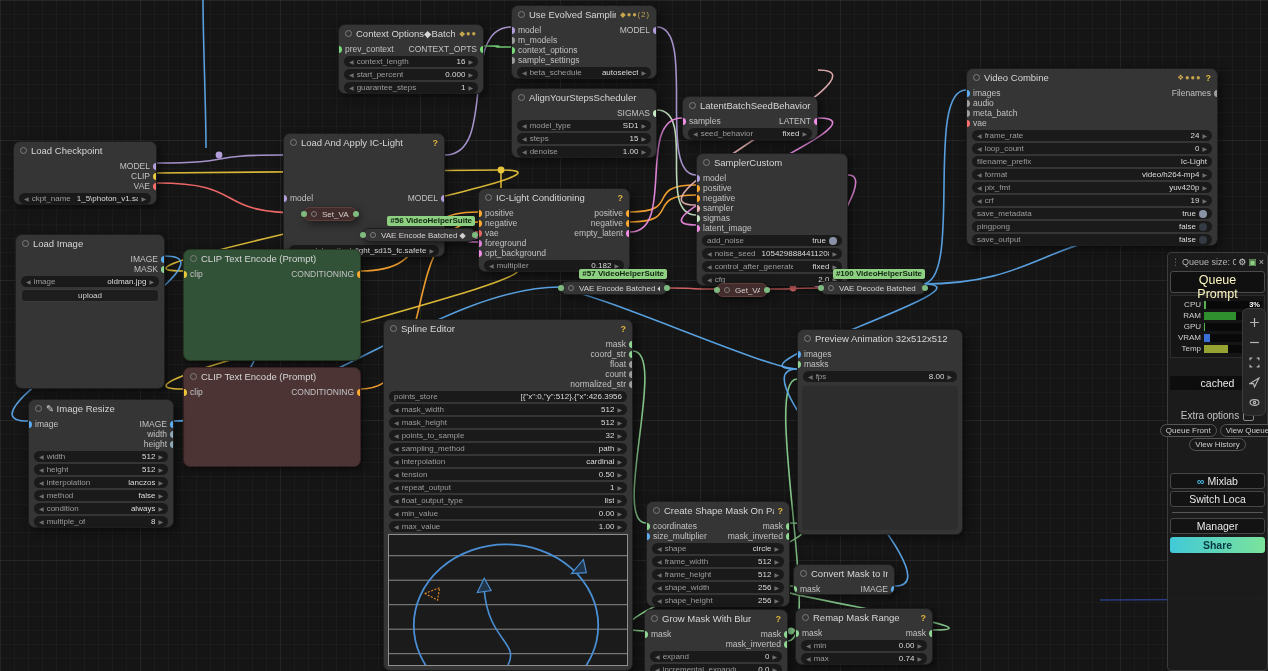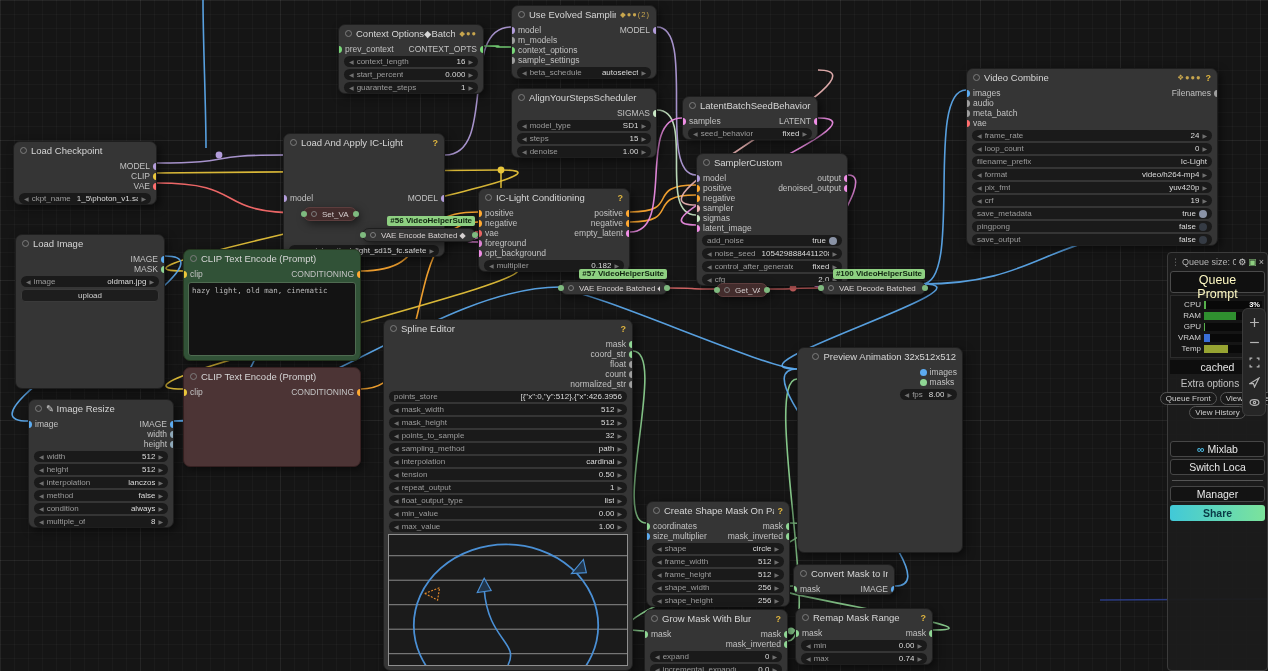--- a/index.html
+++ b/index.html
@@ -71,21 +71,21 @@
   .hdr-ic{font-size:9px;cursor:pointer;}
   .hdr-ic.gear{color:#cfcfcf;} .hdr-ic.img{color:#8ed081;} .hdr-ic.close{color:#bbb;}
   .qp-btn{display:block;width:100%;height:22px;margin:2px 0;background:#101010;color:#fef9c3;
     border:1px solid #4a4a4a;border-radius:3px;font-size:12.5px;font-family:inherit;}
   .stats{background:#151515;border:1px solid #2c2c2c;margin:2px 0;padding:3px 2px;}
   .stat-row{display:flex;align-items:center;height:11px;gap:3px;}
   .stat-lbl{width:28px;text-align:right;font-size:8px;color:#cfcfcf;flex:none;}
   .stat-track{flex:1;height:8px;background:#090909;position:relative;}
   .stat-fill{position:absolute;left:0;top:0;bottom:0;}
   .stat-val{position:absolute;right:2px;top:-1px;font-size:7.5px;font-weight:bold;color:#fff;}
-  .cached{background:#0d0d0d;text-align:center;font-size:10.5px;color:#e8e8e8;padding:1px 11px;margin:2px 0;}
+  .cached{background:#0d0d0d;text-align:center;font-size:10.5px;color:#e8e8e8;padding:1px 11px;margin:18px 0;}
   .extra{display:flex;align-items:center;justify-content:center;gap:4px;font-size:10px;color:#c2c2c2;height:15px;}
   .cb{width:9px;height:9px;border:1px solid #8a8a8a;border-radius:2px;background:#1a1a1a;}
   .pill-row{display:flex;justify-content:center;gap:3px;margin:1px 0;}
   .pill{background:#191919;border:1px solid #555;border-radius:8px;color:#cfcfcf;
     font-size:8px;font-family:inherit;padding:1px 5px;white-space:nowrap;}
   .main-btn{display:flex;align-items:center;justify-content:center;width:100%;height:17px;
     margin:2.5px 0;background:#101010;color:#efefef;border:1px solid #4a4a4a;border-radius:3px;
     font-size:12px;font-family:inherit;box-sizing:border-box;position:relative;}
   .save-caret{position:absolute;right:1px;top:1px;bottom:1px;width:13px;border-left:1px solid #4a4a4a;
     display:flex;align-items:center;justify-content:center;font-size:8px;color:#bbb;}
@@ -377,30 +377,20 @@
           </div>
           <div class="prow">
             <span class="dot" style="background: rgb(201, 232, 197);"></span>
             <span>sigmas</span>
           </div>
           <div class="prow">
             <span class="dot" style="background: rgb(240, 142, 230);"></span>
             <span>latent_image</span>
           </div>
         </div>
-        <div class="pcol out">
-          <div class="prow">
-            <span>output</span>
-            <span class="dot" style="background: rgb(240, 142, 230);"></span>
-          </div>
-          <div class="prow">
-            <span>denoised_output</span>
-            <span class="dot" style="background: rgb(240, 142, 230);"></span>
-          </div>
-        </div>
       </div>
       <div class="widget">
         <span class="lbl">add_noise</span>
         <span class="sp"></span>
         <span class="val">true</span>
         <span class="tg"></span>
       </div>
       <div class="widget">
         <span class="arr">◀</span>
         <span class="lbl">noise_seed</span>
@@ -515,21 +505,20 @@
             <span>clip</span>
           </div>
         </div>
         <div class="pcol out">
           <div class="prow">
             <span>CONDITIONING</span>
             <span class="dot" style="background: rgb(255, 169, 49);"></span>
           </div>
         </div>
       </div>
-      <div class="nta">hazy light, old man, cinematic</div>
     </div>
     <div class="node red" style="left: 183px; top: 367px; width: 178px; height: 100px;">
       <div class="nhead">
         <span class="cdot"></span>
         <span class="ntitle">CLIP Text Encode (Prompt)</span>
       </div>
       <div class="ports">
         <div class="pcol in">
           <div class="prow">
             <span class="dot" style="background: rgb(233, 198, 59);"></span>
@@ -886,21 +875,21 @@
         <span class="arr">▶</span>
       </div>
       <div class="widget">
         <span class="arr">◀</span>
         <span class="lbl">max</span>
         <span class="sp"></span>
         <span class="val">0.74</span>
         <span class="arr">▶</span>
       </div>
     </div>
-    <div class="node" style="left: 797px; top: 347px; width: 166px; height: 206px; align-items: flex-end;">
+    <div class="node" style="left: 797px; top: 329px; width: 166px; height: 206px;">
       <div class="nhead">
         <span class="cdot"></span>
         <span class="ntitle">Preview Animation 32x512x512</span>
       </div>
       <div class="ports">
         <div class="pcol in">
           <div class="prow">
             <span class="dot" style="background: rgb(93, 171, 240);"></span>
             <span>images</span>
           </div>

